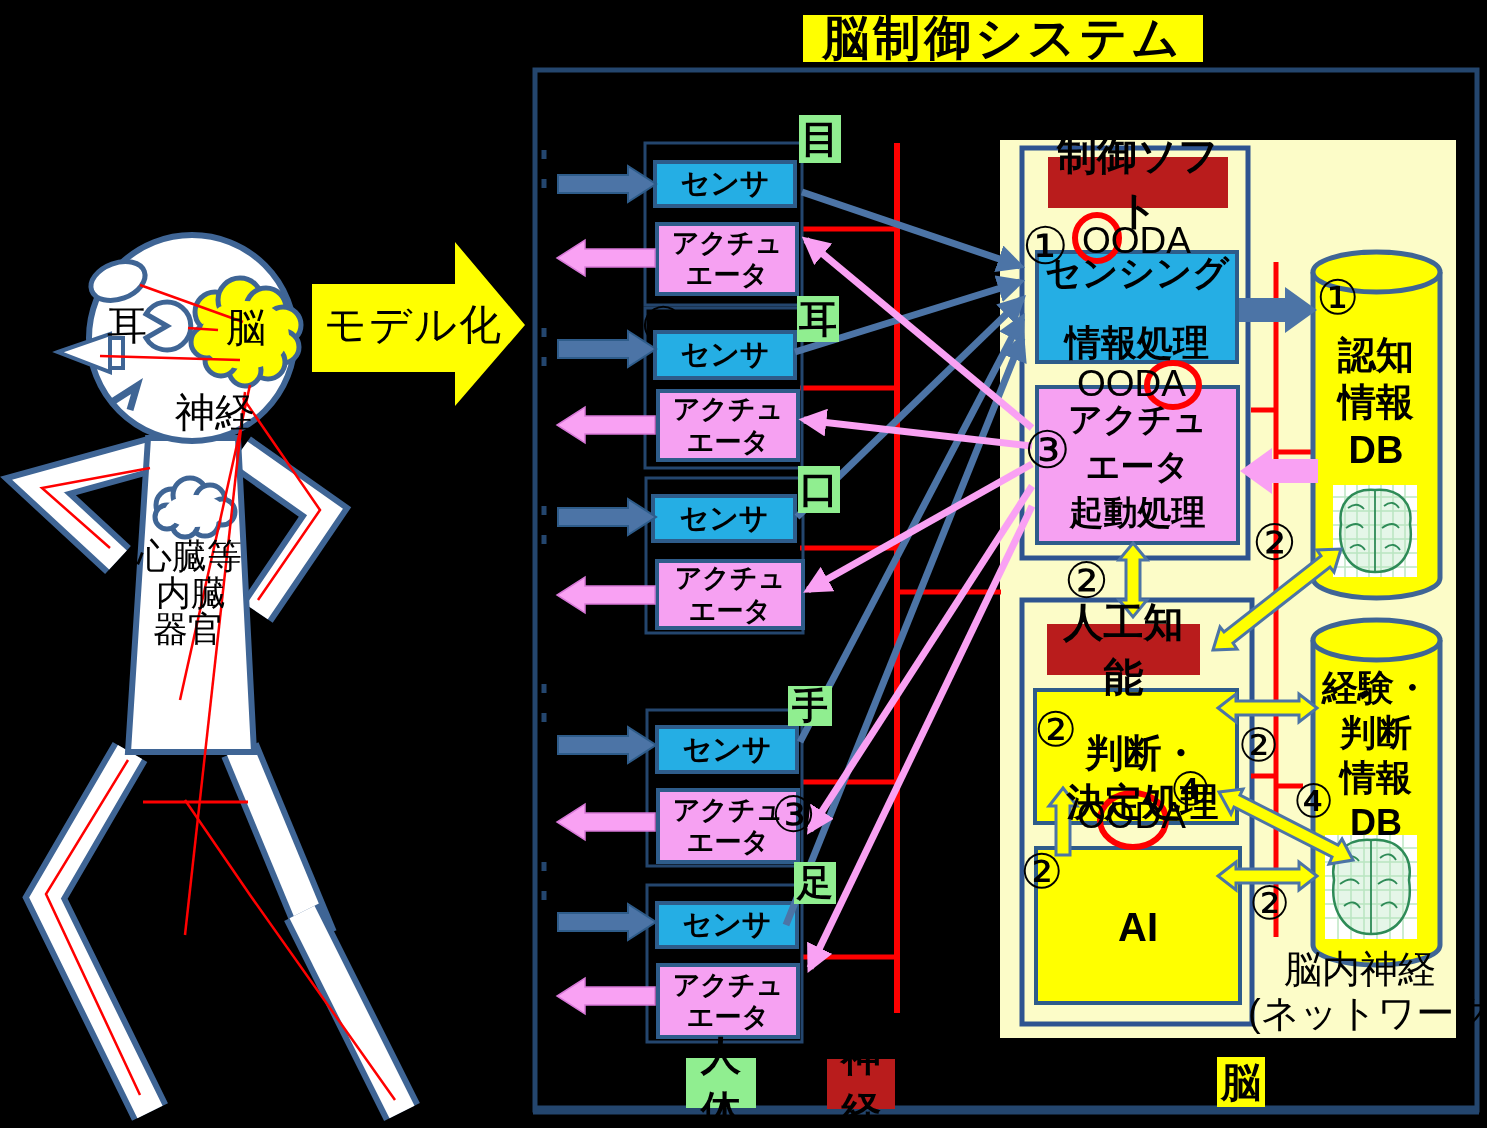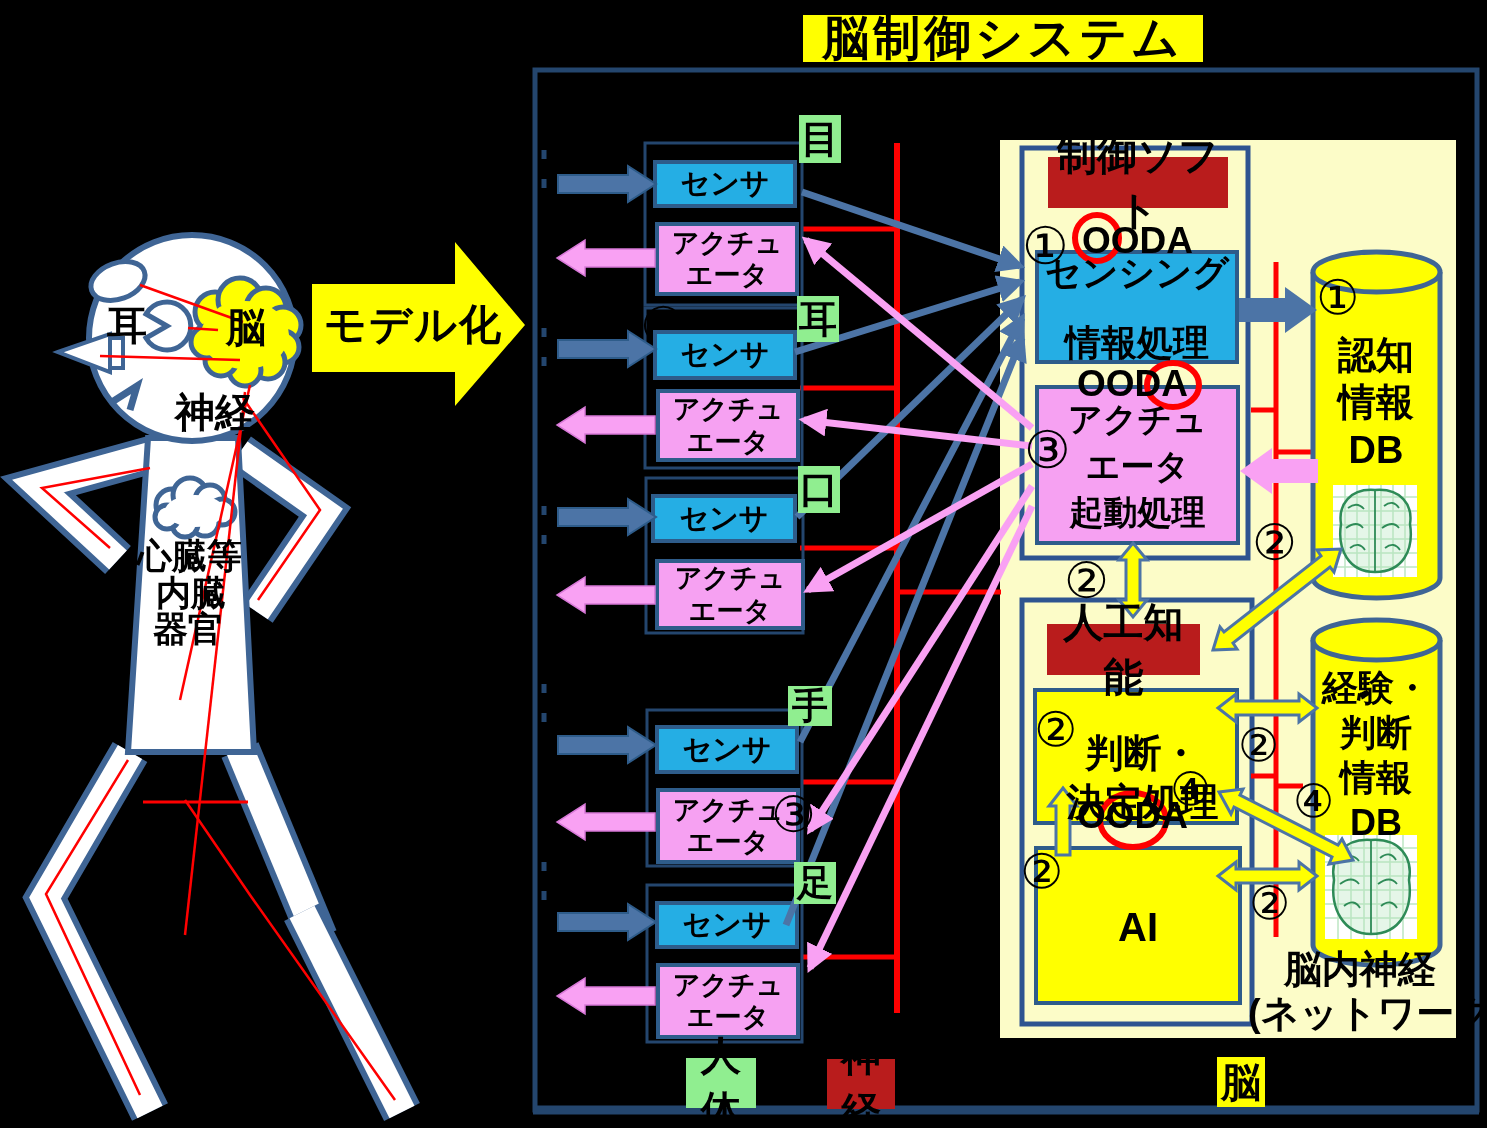--- a/index.html
+++ b/index.html
@@ -1,19 +1,19 @@
 <!DOCTYPE html>
 <html><head>
 <meta charset="utf-8">
 <style>
   html,body{margin:0;padding:0;background:#000;}
   #stage{position:relative;width:1487px;height:1128px;background:#000;overflow:hidden;
          font-family:"Liberation Sans","DejaVu Sans",sans-serif;color:#000;}
   #stage svg{position:absolute;left:0;top:0;}
-  .t{position:absolute;font-weight:bold;white-space:nowrap;line-height:1;}
+  .t{position:absolute;font-weight:normal;white-space:nowrap;line-height:1;}
   .chip{position:absolute;display:flex;align-items:center;justify-content:center;
         font-weight:bold;text-align:center;}
   .green{background:#90EE90;}
   .crimson{background:#b91c1c;}
   .yellowbg{background:#FFFF00;}
   .center{position:absolute;display:flex;flex-direction:column;align-items:center;
           justify-content:center;font-weight:bold;text-align:center;}
   .num{position:absolute;font-size:50px;line-height:1;font-weight:normal;}
 </style>
 </head>

